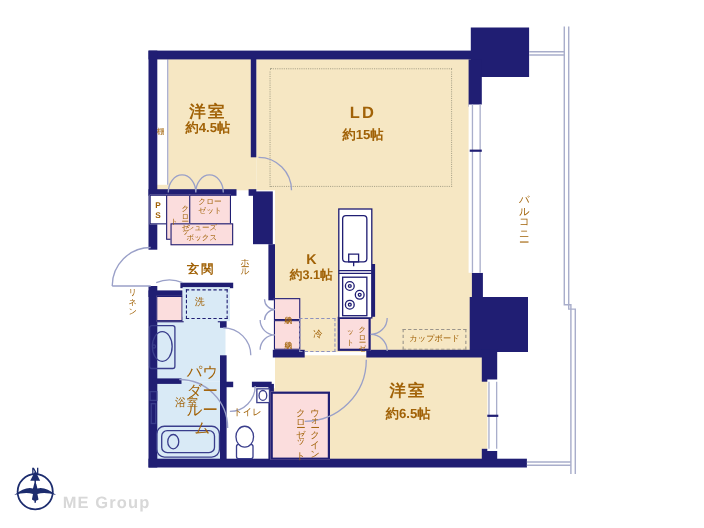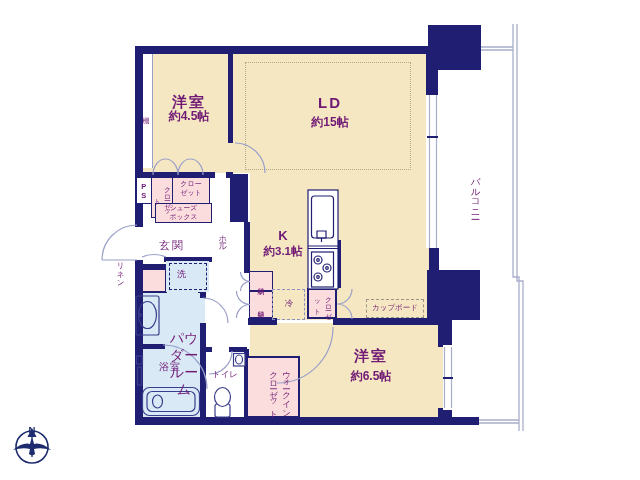--- a/index.html
+++ b/index.html
@@ -5,21 +5,21 @@
   html,body{margin:0;padding:0;background:#fff;}
   #plan{position:relative;width:640px;height:480px;background:#fff;overflow:hidden;
         font-family:"Liberation Sans","DejaVu Sans",sans-serif;}
   .abs{position:absolute;box-sizing:border-box;}
   .wall{background:#201e73;}
   .floor{background:#f6e7c3;}
   .white{background:#ffffff;}
   .wet{background:#d9eaf6;}
   .pinkbox{background:#fbdddd;border:1.5px solid #201e73;}
   .whitebox{background:#ffffff;border:1.5px solid #201e73;}
-  .lbl{color:#701a75;text-align:center;line-height:1.22;white-space:pre-line;}
+  .lbl{color:#a16207;text-align:center;line-height:1.22;white-space:pre-line;}
   .v{writing-mode:vertical-rl;text-orientation:upright;}
   svg{position:absolute;left:0;top:0;}
 </style>
 </head>
 <body>
 
 <div id="plan">
 
   <div class="abs floor" style="left:140px;top:53px;width:93px;height:122px;"></div>
   <div class="abs floor" style="left:233px;top:53px;width:196px;height:267px;"></div>
@@ -171,31 +171,32 @@
   <div class="abs lbl" style="left:340px;top:347px;width:62px;font-size:15px;font-weight:600;letter-spacing:2px;">洋室</div>
   <div class="abs lbl" style="left:330px;top:369px;width:82px;font-size:12px;font-weight:600;">約6.5帖</div>
 
   <div class="abs lbl v" style="left:470px;top:165px;height:55px;font-size:9.5px;">バルコニー</div>
 
   <div class="abs lbl v" style="left:139px;top:181px;height:20px;font-size:7.5px;font-weight:600;">PS</div>
   <div class="abs lbl v" style="left:152px;top:180px;width:20px;height:36px;font-size:6.8px;line-height:10px;">クローゼット</div>
   <div class="abs lbl" style="left:178px;top:180px;width:26px;font-size:7px;">クローゼット</div>
   <div class="abs lbl" style="left:168px;top:204px;width:31px;font-size:6.8px;line-height:1.3;">シューズボックス</div>
 
-  <div class="abs lbl" style="left:150px;top:239px;width:44px;font-size:11px;font-weight:400;letter-spacing:2px;">玄関</div>
+  <div class="abs lbl" style="left:161px;top:239px;width:44px;font-size:11px;font-weight:700;letter-spacing:2px;">玄関</div>
   <div class="abs lbl v" style="left:217px;top:222px;height:32px;font-size:8px;">ホール</div>
   <div class="abs lbl" style="left:169px;top:269px;width:25px;font-size:9px;">洗</div>
   <div class="abs lbl v" style="left:116px;top:254px;height:32px;font-size:7.5px;">リネン</div>
 
   <div class="abs lbl" style="left:164px;top:303px;width:40px;font-size:14px;margin-top:27px;">パウダールーム</div>
   <div class="abs lbl" style="left:150px;top:361px;width:40px;font-size:10px;letter-spacing:1px;">浴室</div>
   <div class="abs lbl" style="left:206px;top:369px;width:38px;font-size:8.5px;">トイレ</div>
   <div class="abs lbl v" style="left:253px;top:361px;width:40px;height:56px;font-size:8.5px;line-height:13px;">ウォークインクローゼット</div>
 
   <div class="abs lbl v" style="left:256px;top:273px;height:17px;font-size:7px;">収納</div>
   <div class="abs lbl v" style="left:256px;top:296px;height:17px;font-size:7px;">収納</div>
   <div class="abs lbl" style="left:281px;top:298px;width:16px;font-size:8.5px;">冷</div>
   <div class="abs lbl v" style="left:310px;top:291px;width:24px;height:26px;font-size:6.8px;line-height:11px;">クローゼット</div>
   <div class="abs lbl" style="left:368px;top:303px;width:54px;font-size:7.5px;">カップボード</div>
 
   <div class="abs lbl" style="left:26px;top:424px;width:12px;font-size:9.5px;font-weight:700;color:#1c2c6e;">N</div>
+  <div class="abs" style="left:57px;top:449px;font-size:15px;letter-spacing:1px;color:#d8d8d8;font-weight:600;">ME Group</div>
 
 </div>
 
 </body></html>

